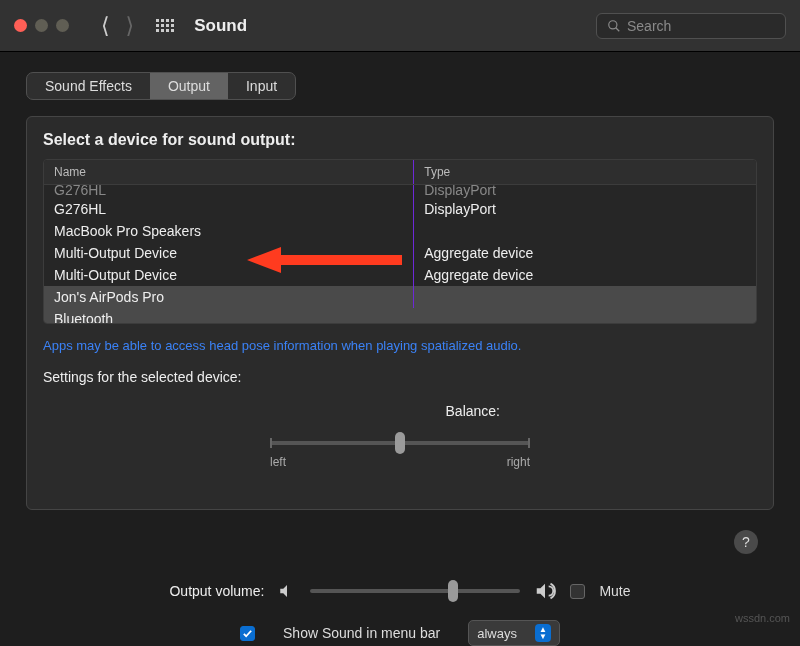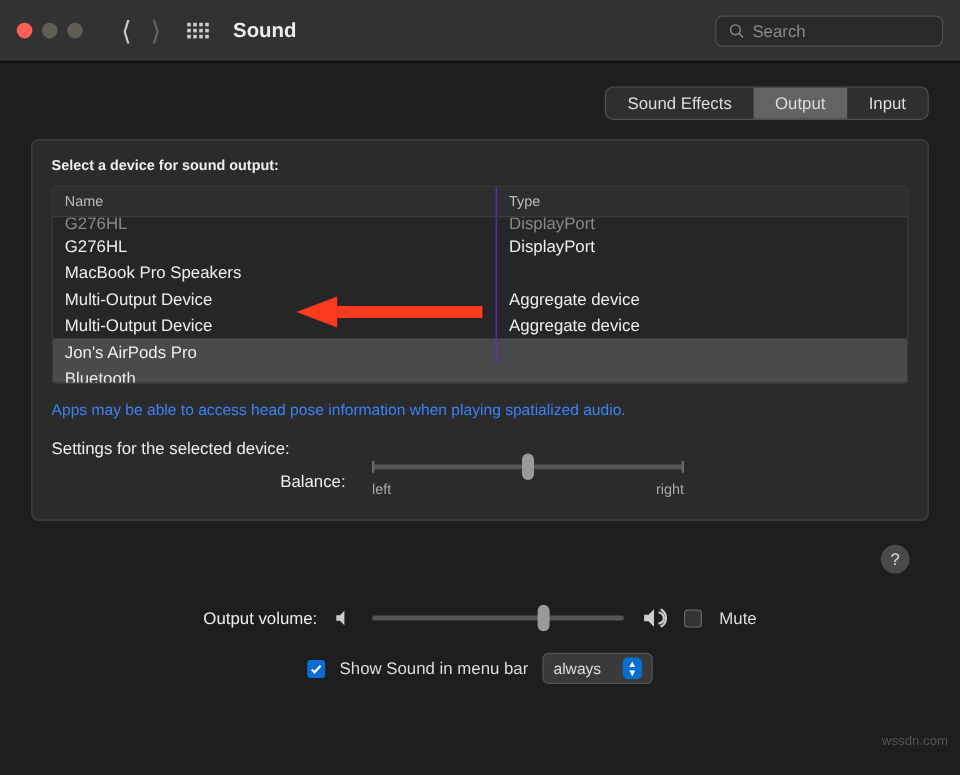--- a/index.html
+++ b/index.html
@@ -12,59 +12,59 @@
   .tl.green { background: #605e54; }
   .navbtn { color: #ccc; font-size: 22px; padding: 0 8px; cursor: default; }
   .navbtn.dim { color: #666; }
   .grid-icon { margin: 0 10px 0 14px; display: grid; grid-template-columns: repeat(4,3px); grid-template-rows: repeat(3,3px); gap: 2px; }
   .grid-icon span { background: #ccc; }
   .wtitle { color: #eee; font-size: 17px; font-weight: 600; margin-left: 10px; }
   .spacer { flex: 1; }
   .search { display: flex; align-items: center; background: #2a2a2a; border: 1px solid #505050; border-radius: 6px; padding: 4px 10px; width: 190px; color: #8a8a8a; }
   .search svg { margin-right: 6px; }
   .content { padding: 20px 26px 10px; }
-  .tabs { display: flex; justify-content: flex-end; margin-bottom: 16px; }
+  .tabs { display: flex; justify-content: flex-start; margin-bottom: 16px; }
   .tabgroup { display: flex; background: #2f2f2f; border-radius: 7px; overflow: hidden; border: 1px solid #505050; }
   .tab { padding: 5px 18px; font-size: 14px; color: #ddd; }
   .tab.active { background: #636363; }
   .panel { background: #2b2b2b; border: 1px solid #454545; border-radius: 6px; padding: 14px 16px 18px; position: relative; }
-  .instr { font-size: 12px; color: #eee; font-weight: 600; margin-bottom: 10px; }
+  .instr { font-size: 16px; color: #eee; font-weight: 600; margin-bottom: 10px; }
   .table { border: 1px solid #3c3c3c; border-radius: 4px; overflow: hidden; background: #262626; }
   .thead { display: flex; background: #2e2e2e; font-size: 12px; color: #bbb; border-bottom: 1px solid #3c3c3c; }
   .th { padding: 5px 10px; }
   .col-name { width: 52%; border-right: 1px solid #6d28d9; }
   .col-type { flex: 1; }
   .tbody { max-height: 138px; overflow: hidden; }
   .row { display: flex; font-size: 14px; color: #eee; }
   .td { padding: 3px 10px; }
   .row.cut .td { color: #888; padding-top:0; padding-bottom:3px; line-height: 10px; overflow:hidden; }
   .row.selected { background: #4a4a4a; flex-direction: column; }
   .arrow { position: absolute; left: 220px; top: 128px; }
   .note1 { font-size: 13px; color: #3b82f6; margin-top: 14px; }
   .note2 { font-size: 14px; color: #eee; margin-top: 16px; }
-  .balance { display: flex; align-items: center; margin-top: 6px; gap: 22px; justify-content: center; }
+  .balance { display: flex; align-items: center; margin-top: 18px; gap: 22px; justify-content: center; flex-direction: column; }
   .balance-label { color: #eee; font-size: 14px; width: 200px; text-align: right; }
   .slider-wrap { position: relative; width: 260px; }
   .track { height: 4px; background: #555; border-radius: 2px; position: relative; }
   .track::before, .track::after { content:''; position:absolute; width:2px; height:10px; background:#666; top:-3px; }
   .track::before { left:0; }
   .track::after { right:0; }
   .track .mid { position:absolute; width:2px; height:10px; background:#666; top:-3px; left:50%; transform:translateX(-50%); }
   .thumb { position:absolute; width:10px; height:22px; background:#9a9a9a; border-radius:5px; top:-9px; left:50%; transform:translateX(-50%); }
   .minmax { display:flex; justify-content:space-between; font-size:12px; color:#aaa; margin-top:10px; }
   .helpbtn { position:absolute; right:16px; bottom:-44px; width:24px; height:24px; border-radius:50%; background:#4a4a4a; color:#ddd; display:flex; align-items:center; justify-content:center; font-size:14px; }
   .panel-outer { position: relative; }
   .bottom { padding: 60px 26px 10px; }
   .volrow { display:flex; align-items:center; justify-content:center; gap:14px; }
   .vlabel { font-size:14px; color:#eee; }
   .vtrack { width:210px; height:4px; background:#555; border-radius:2px; position:relative; }
   .vthumb { position:absolute; width:10px; height:22px; background:#9a9a9a; border-radius:5px; top:-9px; left:68%; transform:translateX(-50%); }
   .chk { width:15px; height:15px; border:1px solid #666; border-radius:3px; background:#333; display:inline-flex; align-items:center; justify-content:center; }
   .chk.on { background:#0a6ed1; border-color:#0a6ed1; }
-  .menurow { display:flex; align-items:center; justify-content:center; gap:12px; margin-top:18px; }
+  .menurow { display:flex; align-items:center; justify-content:center; gap:28px; margin-top:18px; }
   .select { background:#3a3a3a; border:1px solid #555; border-radius:5px; padding:3px 8px; display:flex; align-items:center; gap:18px; font-size:13px; }
   .select .arrows { background:#0a6ed1; border-radius:4px; width:16px; height:18px; display:flex; flex-direction:column; align-items:center; justify-content:center; color:#fff; font-size:8px; line-height:7px; }
   .watermark { position:absolute; bottom:22px; right:10px; font-size:11px; color:#555; }
 </style>
 </head>
 <body>
 
 <div class="titlebar">
   <div class="traffic">
     <div class="tl red"></div>

